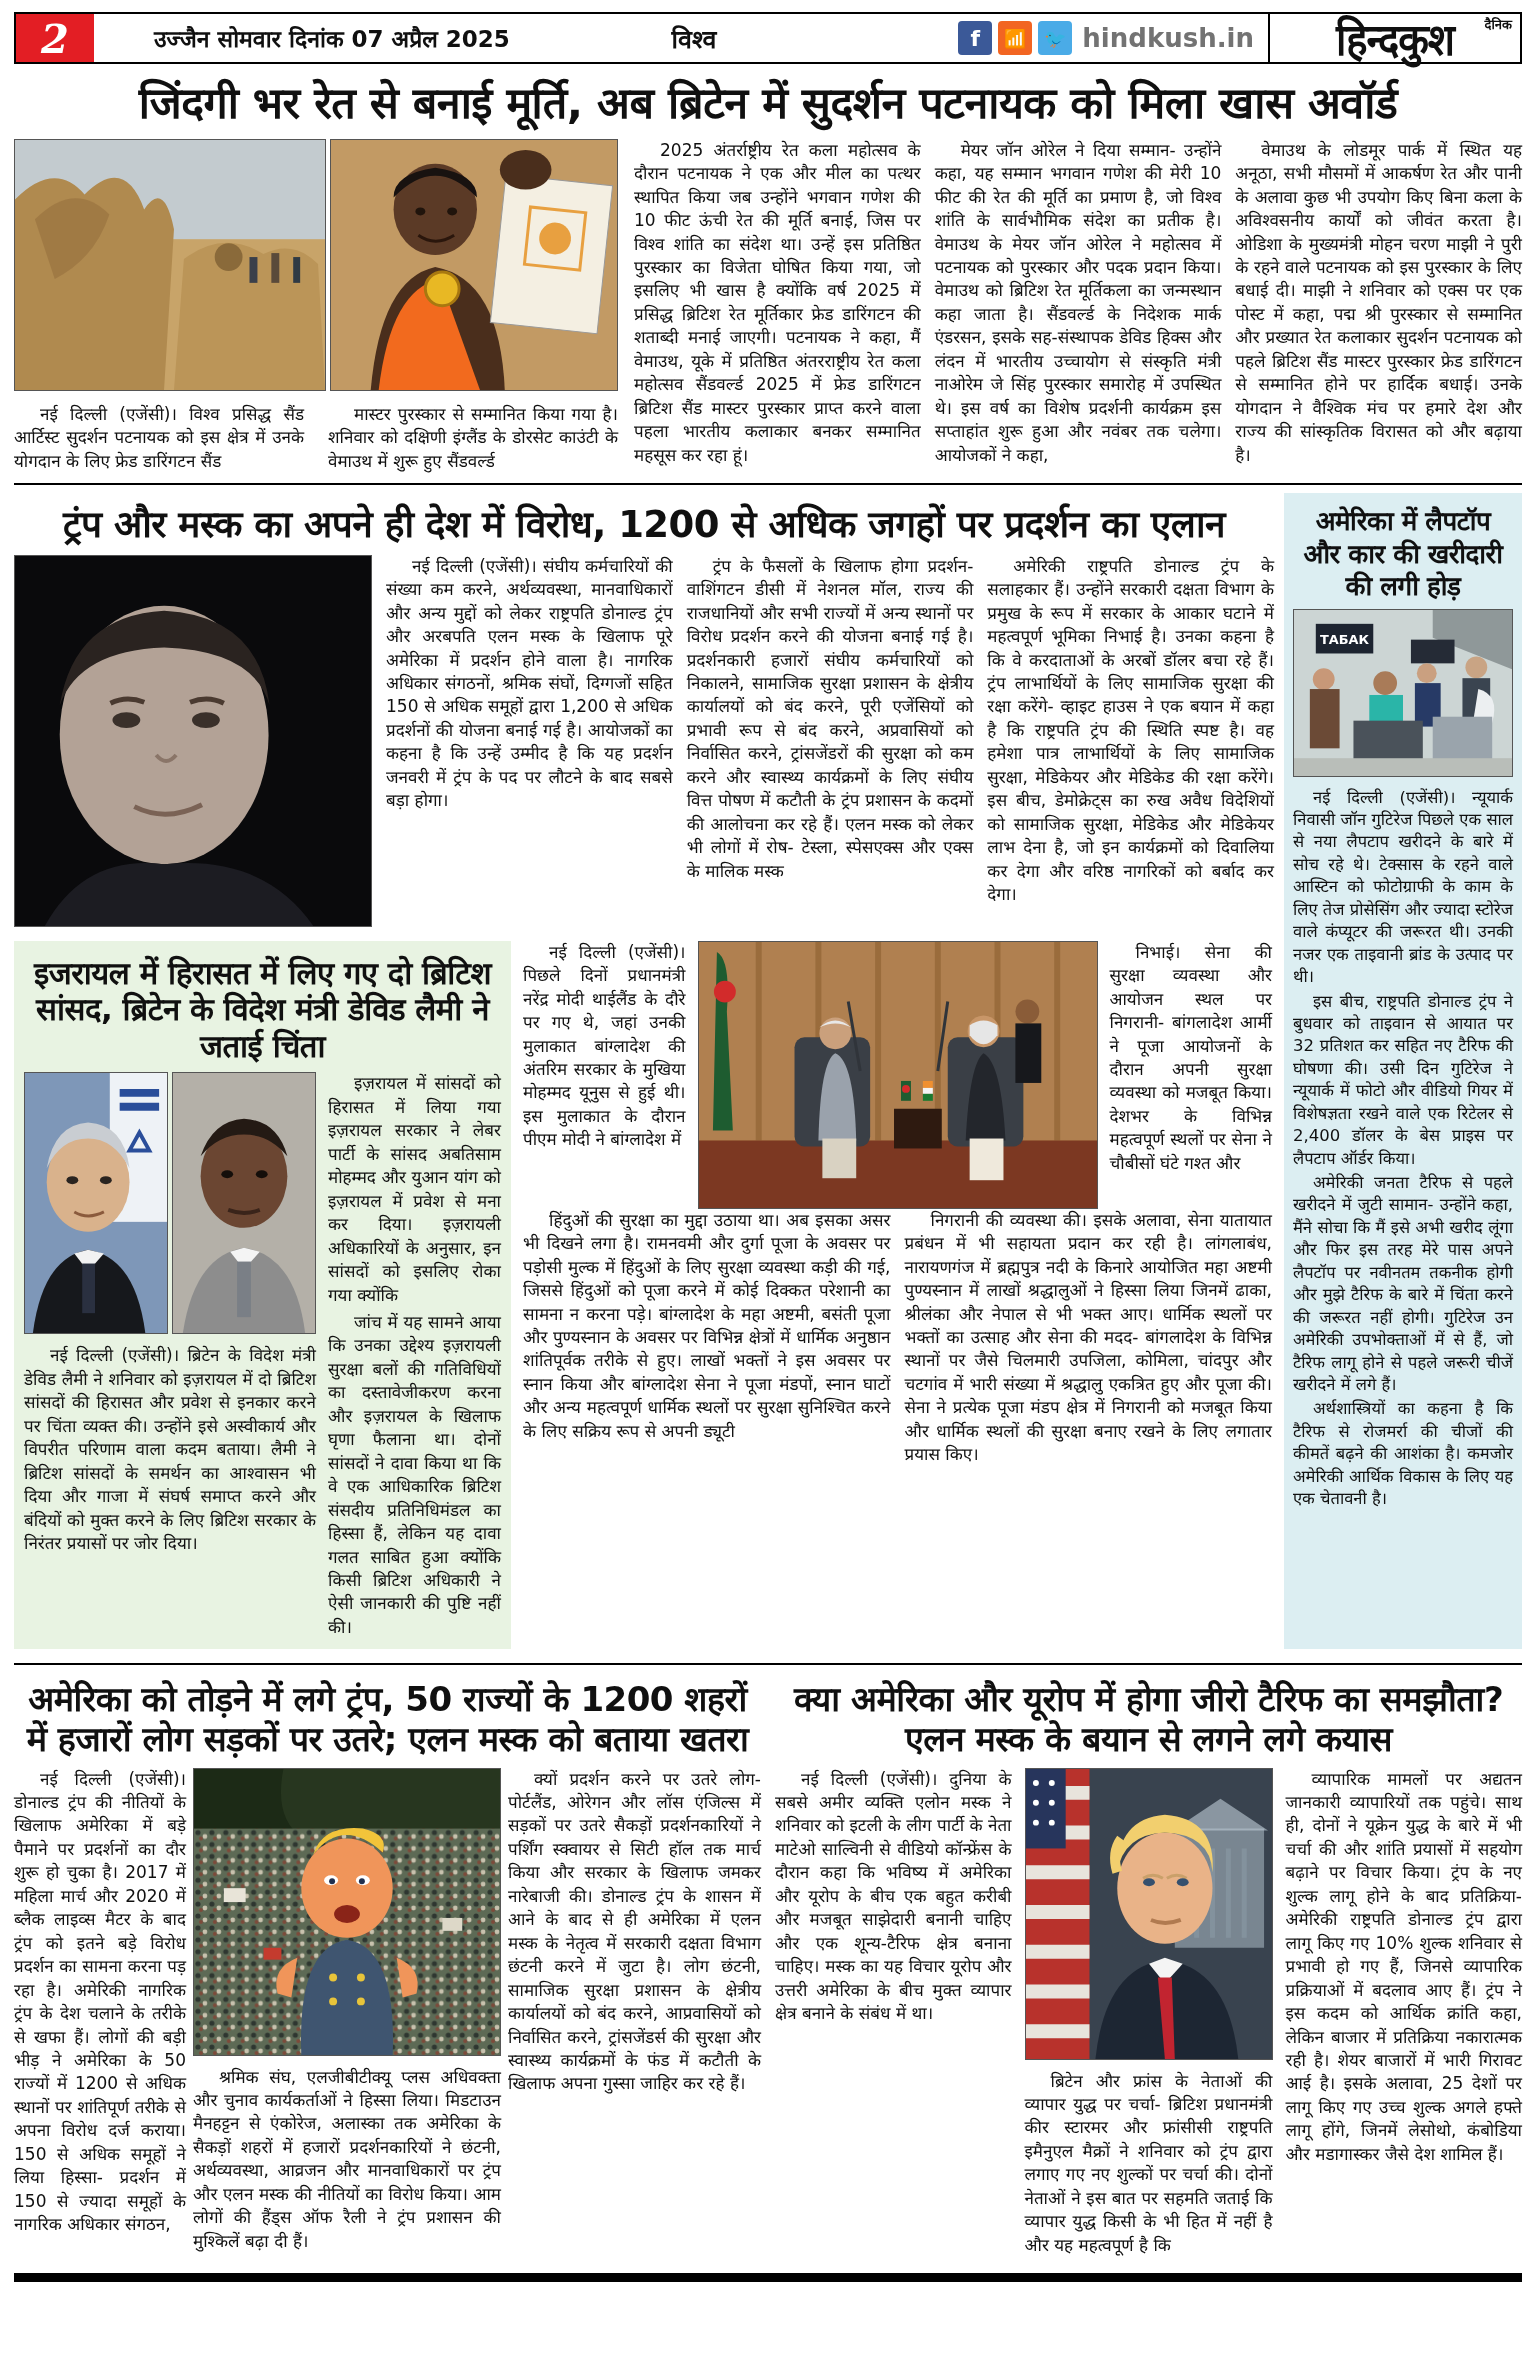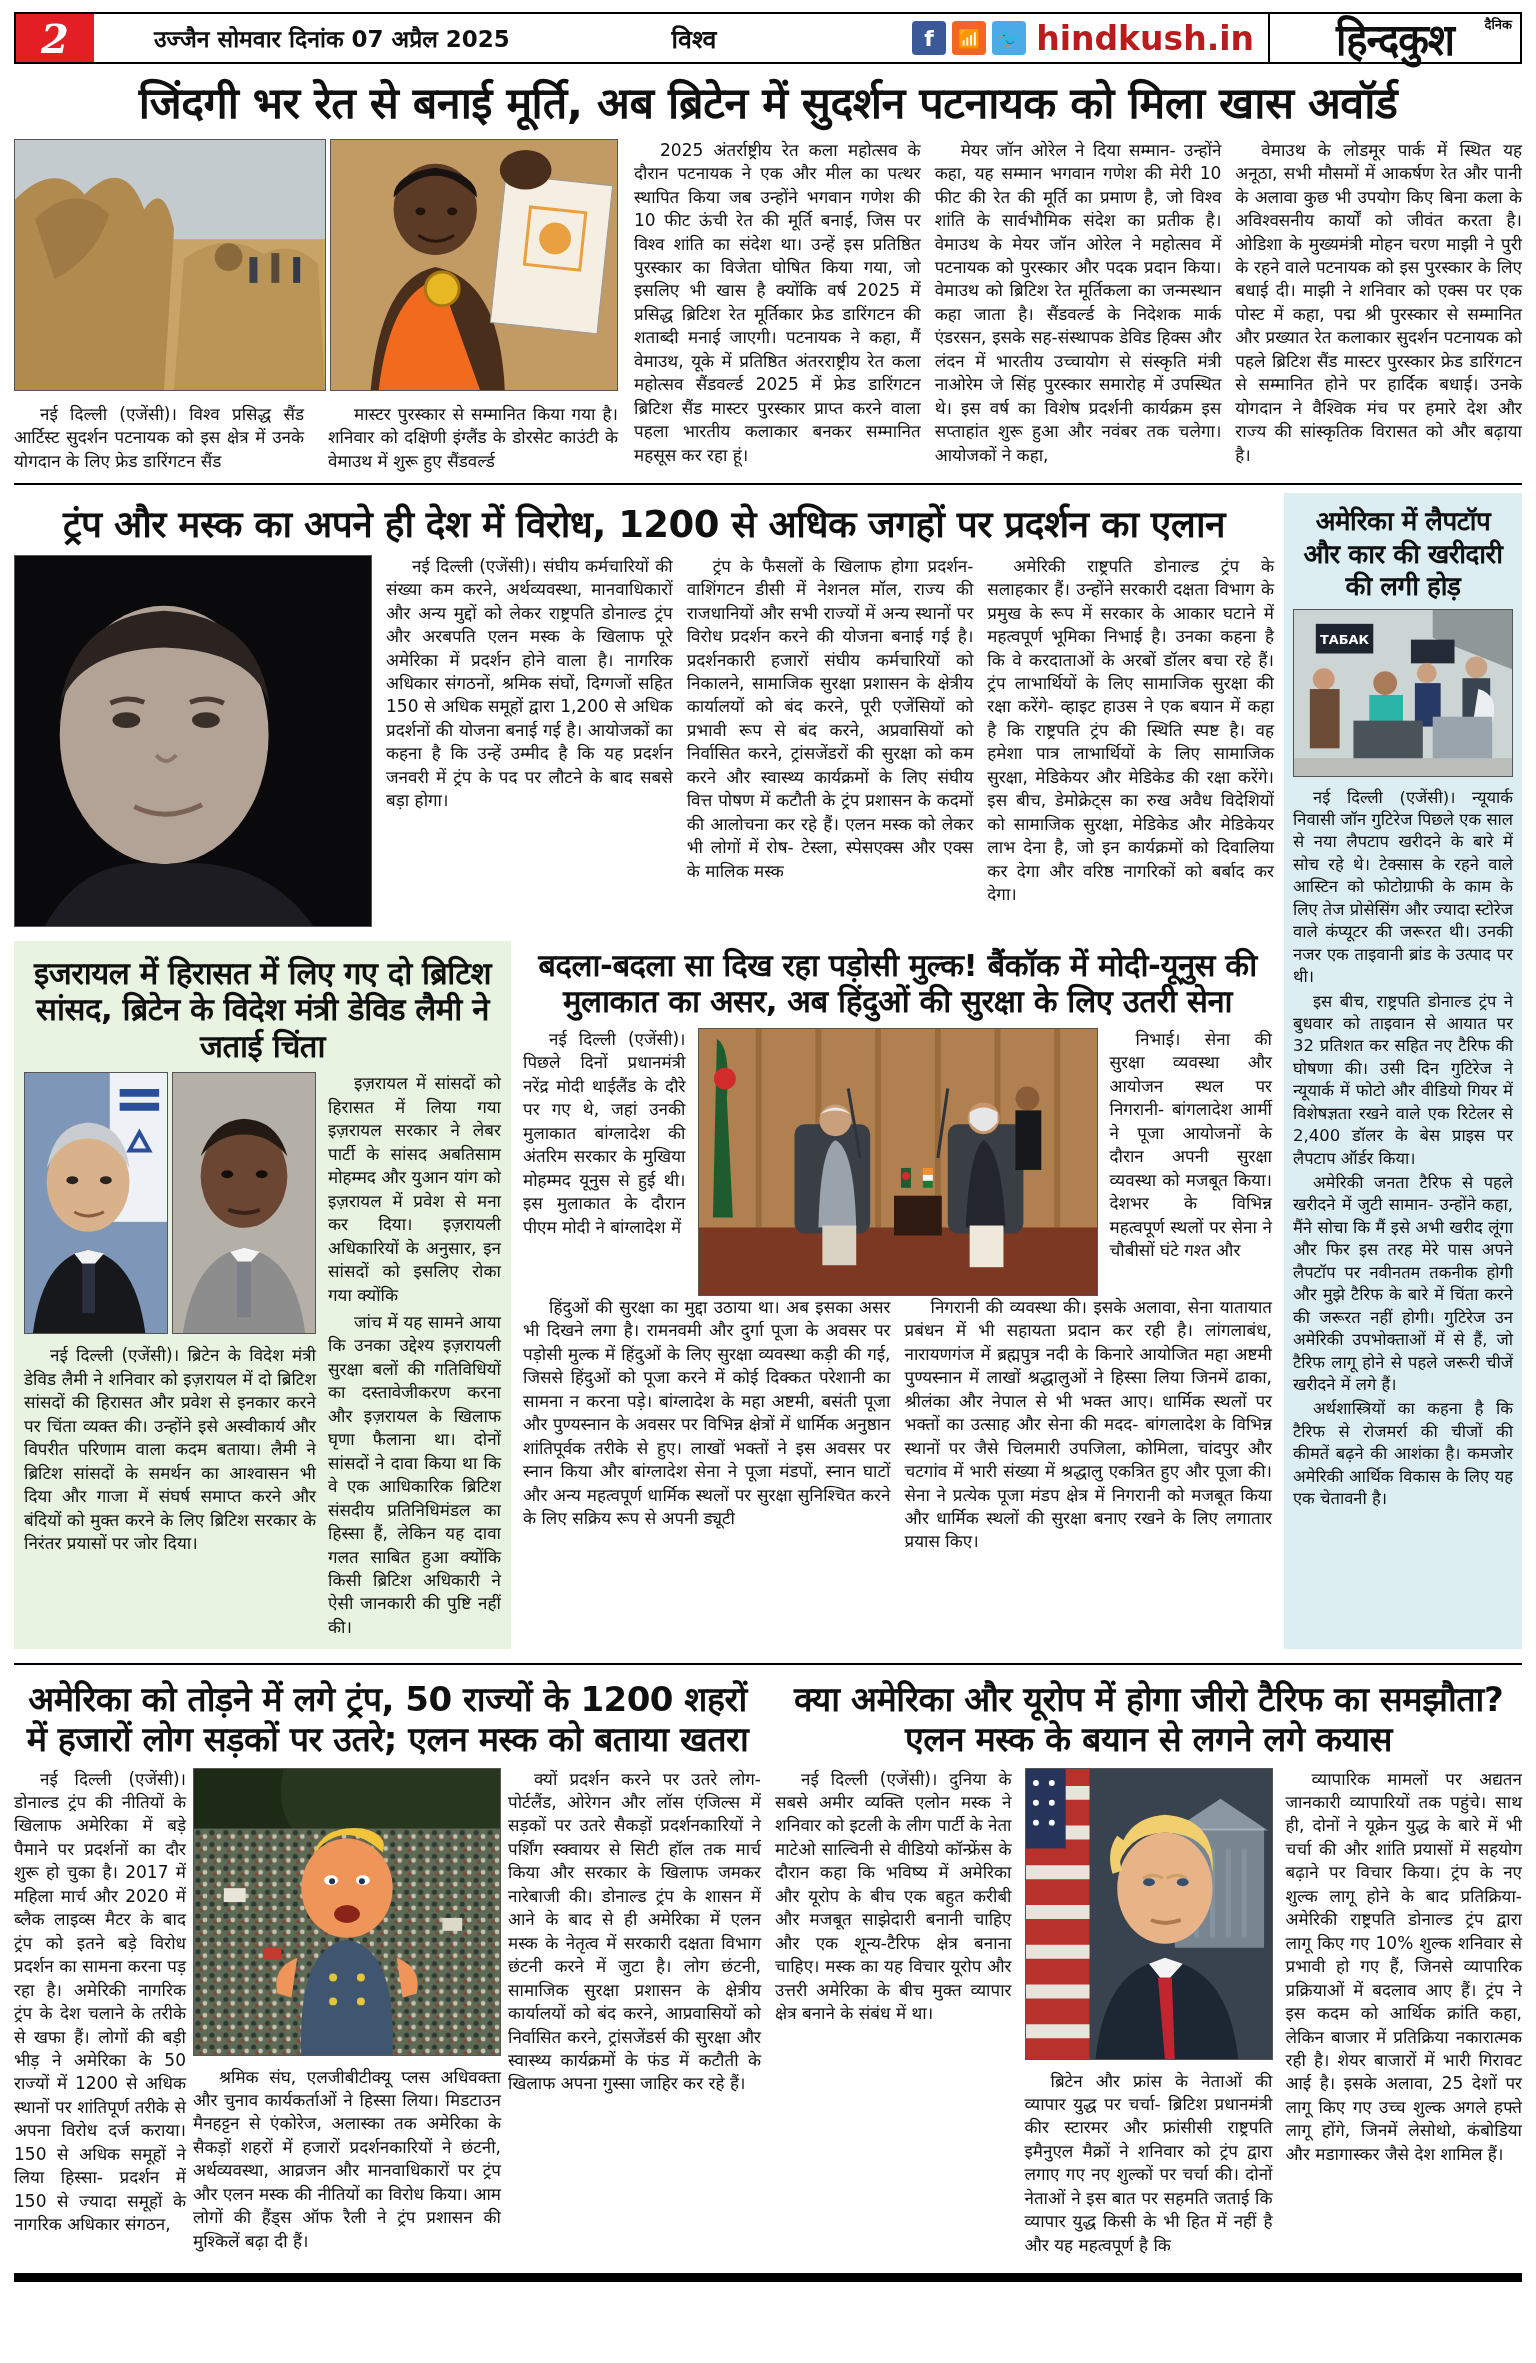--- a/index.html
+++ b/index.html
@@ -11,21 +11,21 @@
   .topbar { border:2px solid #000; display:flex; align-items:stretch; height:52px; }
   .pageno { background:var(--accent_red,#e31e24); color:#fff; width:78px; display:flex; align-items:center; justify-content:center;
             font-size:40px; font-weight:bold; font-family:"DejaVu Serif","Liberation Serif",serif; font-style:italic; }
   .dateline { display:flex; align-items:center; padding-left:60px; font-size:23px; font-weight:bold; width:520px; }
   .section-name { display:flex; align-items:center; justify-content:center; font-size:25px; font-weight:bold; flex:0 0 160px; }
   .hdr-mid { flex:1; display:flex; align-items:center; justify-content:flex-end; gap:6px; padding-right:14px; }
   .soc { width:34px; height:34px; border-radius:4px; display:flex; align-items:center; justify-content:center; color:#fff; font-weight:bold; font-size:22px; }
   .soc.fb { background:#3b5998; }
   .soc.rss { background:#f26522; font-size:18px; }
   .soc.tw { background:#4aabe7; font-size:18px; }
-  .site { font-size:33px; font-weight:bold; color:#b91c1c; margin-left:4px; }
+  .site { font-size:26px; font-weight:bold; color:#737373; margin-left:4px; }
   .masthead { border-left:2px solid #000; width:252px; position:relative; display:flex; align-items:flex-end; justify-content:center; padding:2px 6px; }
   .m-daily { position:absolute; top:1px; right:8px; font-size:13px; font-weight:bold; }
   .m-title { font-size:40px; font-weight:bold; letter-spacing:-1px; line-height:1; transform:scaleY(1.1); }
 
   
   .headline { font-weight:bold; text-align:center; line-height:1.18; letter-spacing:-0.5px; }
   .h-xl { font-size:43px; margin:14px 0 10px; }
   .h-lg { font-size:37px; margin:10px 0 8px; }
   .h-md { font-size:31px; margin:6px 4px 8px; }
   .h-sm { font-size:26px; margin:4px 6px 6px; line-height:1.25; }
@@ -215,21 +215,20 @@
               <p class="body-txt" style="margin-top:10px;">नई दिल्ली (एजेंसी)। ब्रिटेन के विदेश मंत्री डेविड लैमी ने शनिवार को इज़रायल में दो ब्रिटिश सांसदों की हिरासत और प्रवेश से इनकार करने पर चिंता व्यक्त की। उन्होंने इसे अस्वीकार्य और विपरीत परिणाम वाला कदम बताया। लैमी ने ब्रिटिश सांसदों के समर्थन का आश्वासन भी दिया और गाजा में संघर्ष समाप्त करने और बंदियों को मुक्त करने के लिए ब्रिटिश सरकार के निरंतर प्रयासों पर जोर दिया।</p>
             </div>
             <div class="col">
               <p class="body-txt">इज़रायल में सांसदों को हिरासत में लिया गया इज़रायल सरकार ने लेबर पार्टी के सांसद अबतिसाम मोहम्मद और युआन यांग को इज़रायल में प्रवेश से मना कर दिया। इज़रायली अधिकारियों के अनुसार, इन सांसदों को इसलिए रोका गया क्योंकि</p>
               <p class="body-txt" style="margin-top:4px;">जांच में यह सामने आया कि उनका उद्देश्य इज़रायली सुरक्षा बलों की गतिविधियों का दस्तावेजीकरण करना और इज़रायल के खिलाफ घृणा फैलाना था। दोनों सांसदों ने दावा किया था कि वे एक आधिकारिक ब्रिटिश संसदीय प्रतिनिधिमंडल का हिस्सा हैं, लेकिन यह दावा गलत साबित हुआ क्योंकि किसी ब्रिटिश अधिकारी ने ऐसी जानकारी की पुष्टि नहीं की।</p>
             </div>
           </div>
         </section>
 
         <section class="modi-panel">
-          <h3 class="headline h-md">बदला-बदला सा दिख रहा पड़ोसी मुल्क! बैंकॉक में मोदी-यूनुस की मुलाकात का असर, अब हिंदुओं की सुरक्षा के लिए उतरी सेना</h3>
           <div class="modi-row">
             <p class="body-txt col">नई दिल्ली (एजेंसी)। पिछले दिनों प्रधानमंत्री नरेंद्र मोदी थाईलैंड के दौरे पर गए थे, जहां उनकी मुलाकात बांग्लादेश की अंतरिम सरकार के मुखिया मोहम्मद यूनुस से हुई थी। इस मुलाकात के दौरान पीएम मोदी ने बांग्लादेश में</p>
             <div class="photo modi-photo">
               <svg viewBox="0 0 400 268" preserveAspectRatio="none">
                 <rect width="400" height="268" fill="#a97a46"></rect>
                 <rect x="0" y="0" width="400" height="200" fill="#b08050"></rect>
                 <path d="M60 0 V200 M120 0 V200 M180 0 V200 M240 0 V200 M300 0 V200 M360 0 V200" stroke="#9a6c3c" stroke-width="6"></path>
                 <rect y="200" width="400" height="68" fill="#7c3822"></rect>
                 <path d="M18 10 q14 8 10 60 L34 190 L14 190 Z" fill="#1e5c30"></path>
                 <circle cx="26" cy="50" r="11" fill="#d22b2b"></circle>

